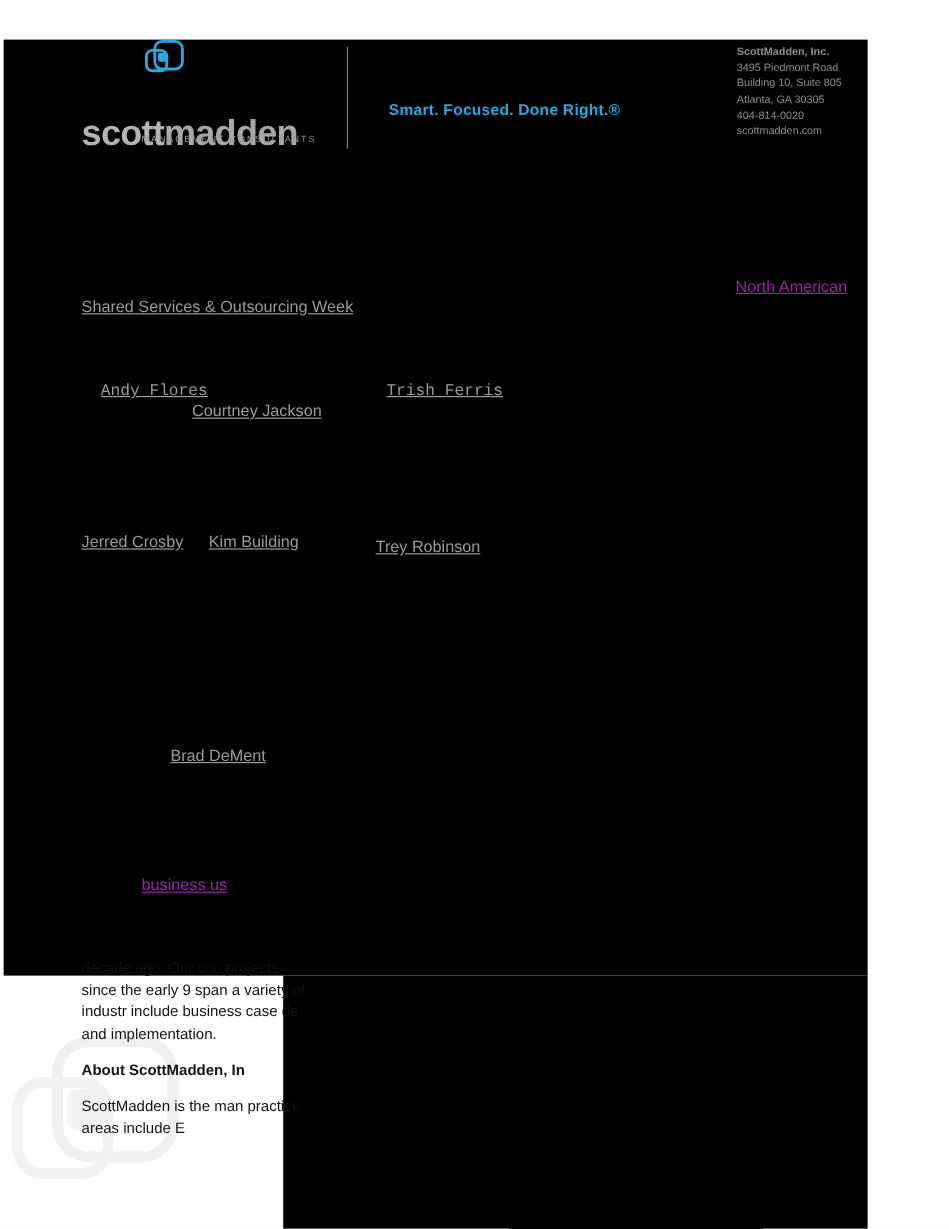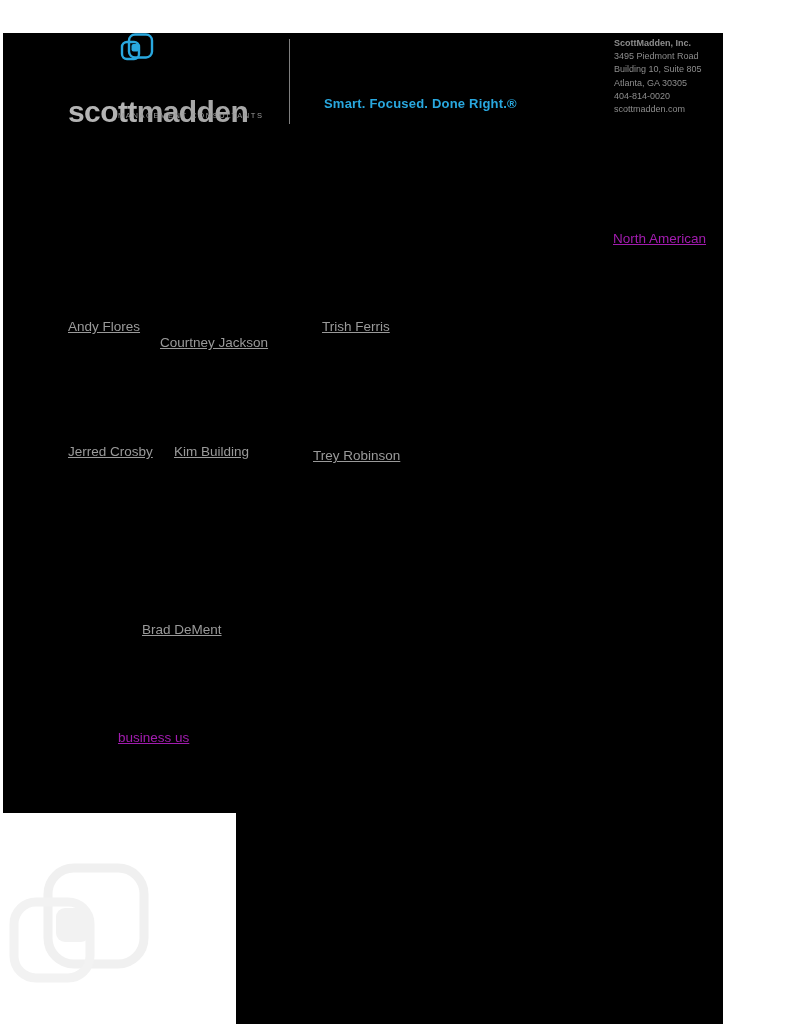--- a/index.html
+++ b/index.html
@@ -83,21 +83,20 @@
     background: #7f7f7f;
   }
   #tagline {
     position: absolute;
     left: 324px;
     top: 84px;
     font-size: 13px;
     font-weight: bold;
     color: #29a8df;
     letter-spacing: 0.2px;
-    margin-top: 12px;
   }
   #address {
     position: absolute;
     left: 578px;
     top: 37px;
     font-size: 9px;
     line-height: 13.2px;
     color: #8d8d8d;
     margin-left: 36px;
   }
@@ -177,27 +176,33 @@
 
   <div id="watermark">
     <svg width="150" height="165" viewBox="0 0 150 165" xmlns="http://www.w3.org/2000/svg">
       <rect x="40" y="8" width="96" height="96" rx="26" ry="26" fill="none" stroke="#f0f0f0" stroke-width="9"></rect>
       <rect x="6" y="42" width="76" height="76" rx="22" ry="22" fill="none" stroke="#f2f2f2" stroke-width="9"></rect>
       <rect x="48" y="48" width="34" height="34" rx="9" ry="9" fill="#f2f2f2"></rect>
     </svg>
   </div>
 
   <a class="doc-link teal" style="left:613px; top:231px;">North American</a>
-
-  <a class="doc-link" style="left:68px; top:319px;">Andy Flores</a>
+  <a class="doc-link" style="left:68px; top:248px;">Shared Services &amp; Outsourcing Week</a>
+
+  <a class="doc-link" style="left:84px; top:319px;font-family:Liberation Mono, monospace;">Andy Flores</a>
   <a class="doc-link" style="left:160px; top:335px;">Courtney Jackson</a>
-  <a class="doc-link" style="left:322px; top:319px;">Trish Ferris</a>
+  <a class="doc-link" style="left:322px; top:319px;font-family:Liberation Mono, monospace;">Trish Ferris</a>
 
   <a class="doc-link" style="left:68px; top:444px;">Jerred Crosby</a>
   <a class="doc-link" style="left:174px; top:444px;">Kim Building</a>
   <a class="doc-link" style="left:313px; top:448px;">Trey Robinson</a>
 
   <a class="doc-link" style="left:142px; top:622px;">Brad  DeMent</a>
 
   <a class="doc-link teal" style="left:118px; top:730px;">business us</a>
 
+  <div id="bottom-text">
+    <p>decade ago. Our con projects since the early 9 span a variety of industr include business case de and implementation.</p>
+    <p><span class="hd">About ScottMadden, In</span></p>
+    <p>ScottMadden is the man practice areas include E</p>
+  </div>
 
 </div>
 
 </body></html>

